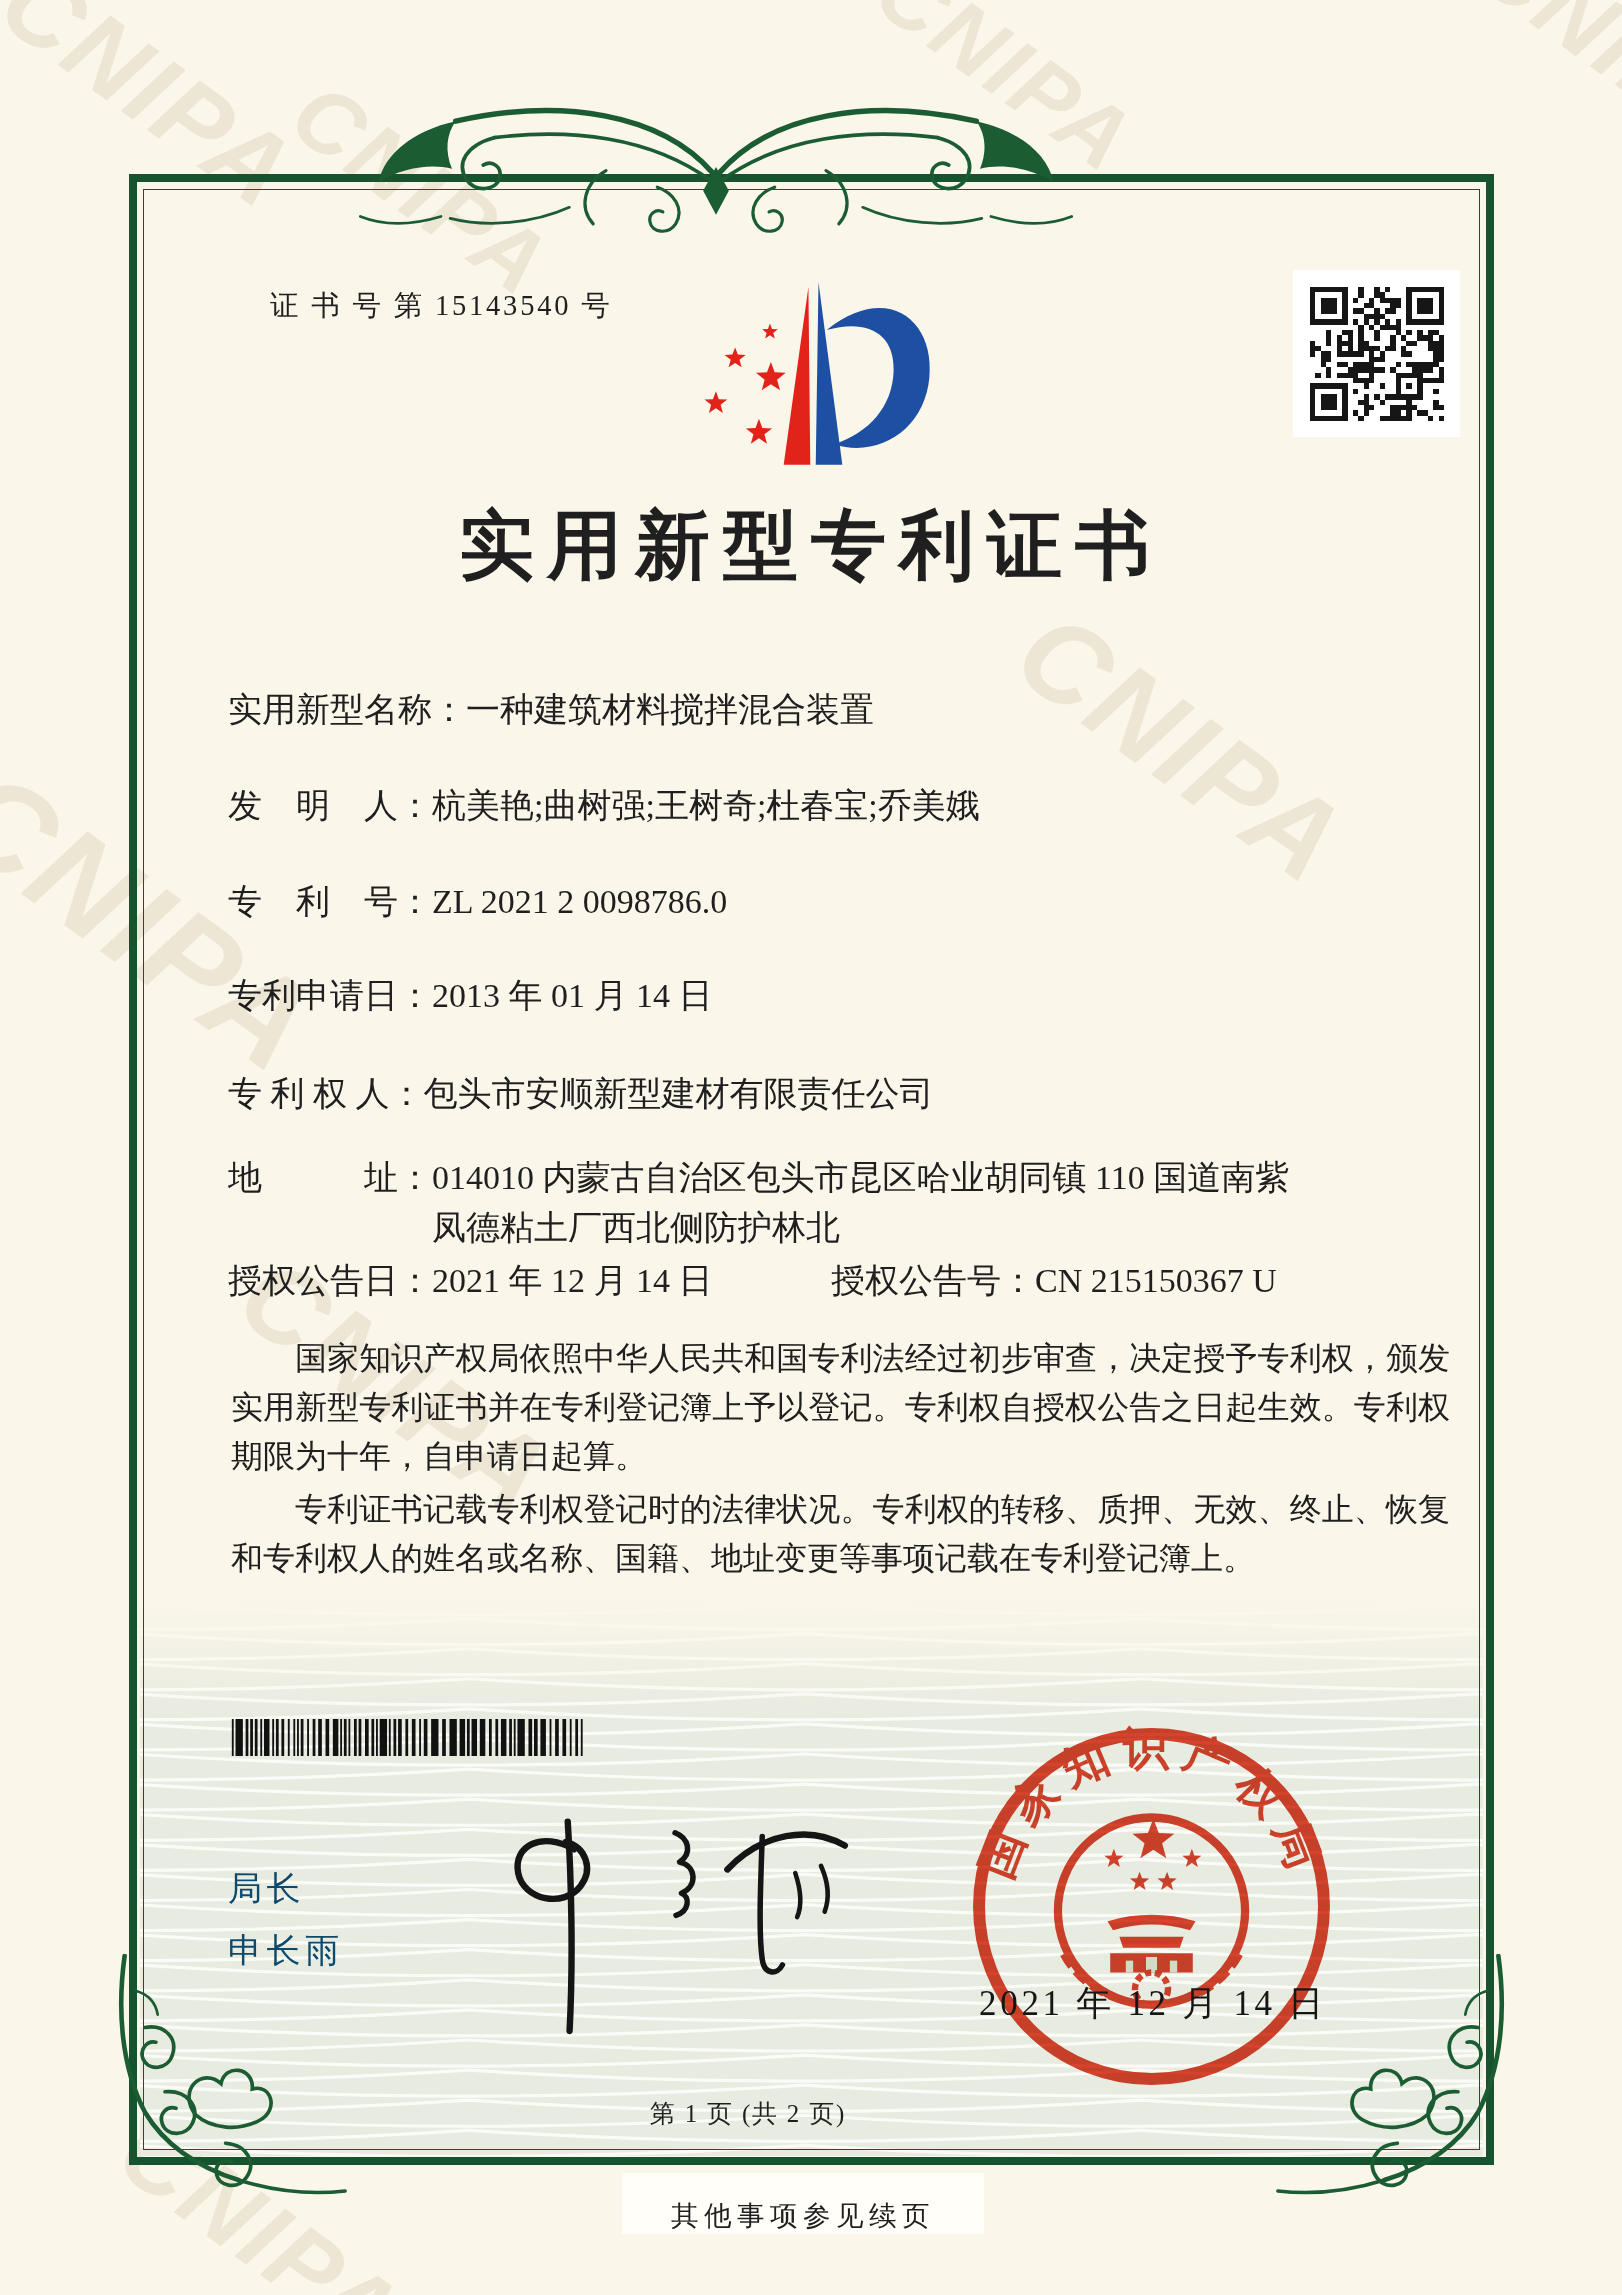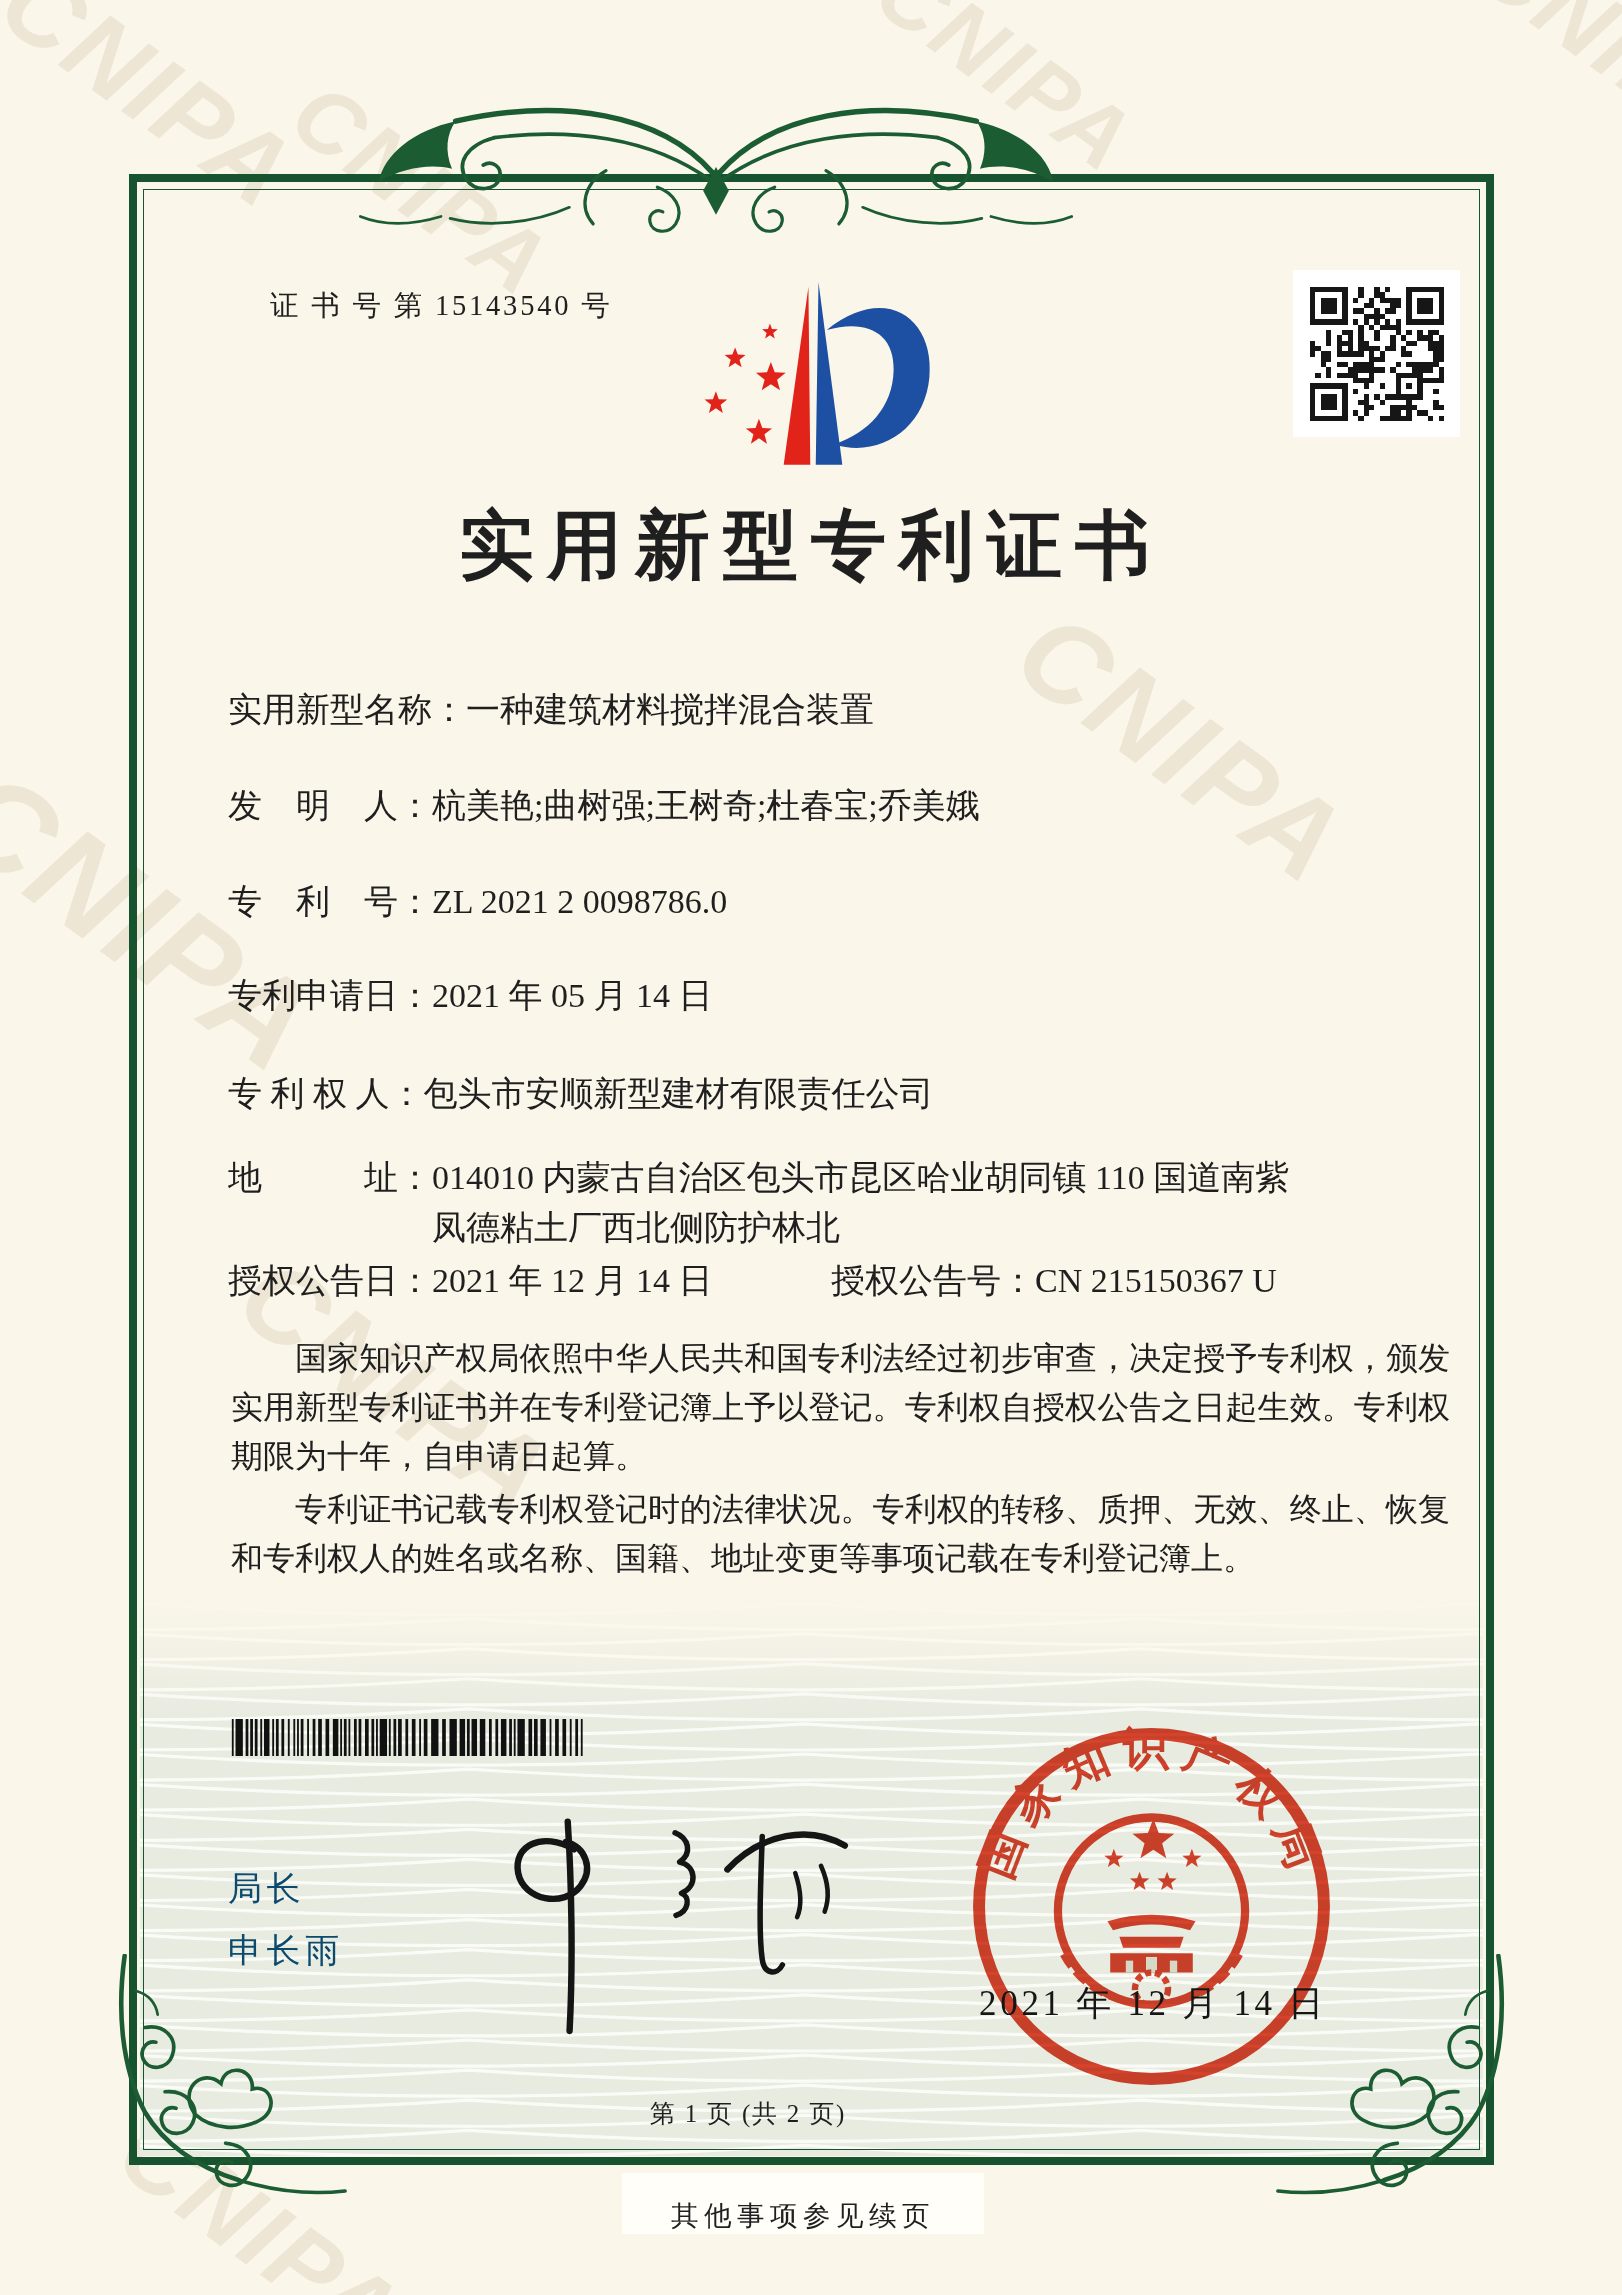--- a/index.html
+++ b/index.html
@@ -362,21 +362,21 @@
   <div class="frow" style="top:687px;">
     <span class="lbl">实用新型名称：</span><span>一种建筑材料搅拌混合装置</span>
   </div>
   <div class="frow" style="top:783px;">
     <span class="lbl">发　明　人：</span><span>杭美艳;曲树强;王树奇;杜春宝;乔美娥</span>
   </div>
   <div class="frow" style="top:879px;">
     <span class="lbl">专　利　号：</span><span>ZL 2021 2 0098786.0</span>
   </div>
   <div class="frow" style="top:973px;">
-    <span class="lbl">专利申请日：</span><span>2021 年 05 月 14 日</span>
+    <span class="lbl">专利申请日：</span><span>2013 年 01 月 14 日</span>
   </div>
   <div class="frow" style="top:1071px;">
     <span class="lbl">专 利 权 人：</span><span>包头市安顺新型建材有限责任公司</span>
   </div>
   <div class="frow" style="top:1155px;">
     <span class="lbl">地　　　址：</span><span>014010 内蒙古自治区包头市昆区哈业胡同镇 110 国道南紫</span>
   </div>
   <div class="addr2" style="top:1205px;">凤德粘土厂西北侧防护林北</div>
 
   <div class="frow" style="top:1258px;">

